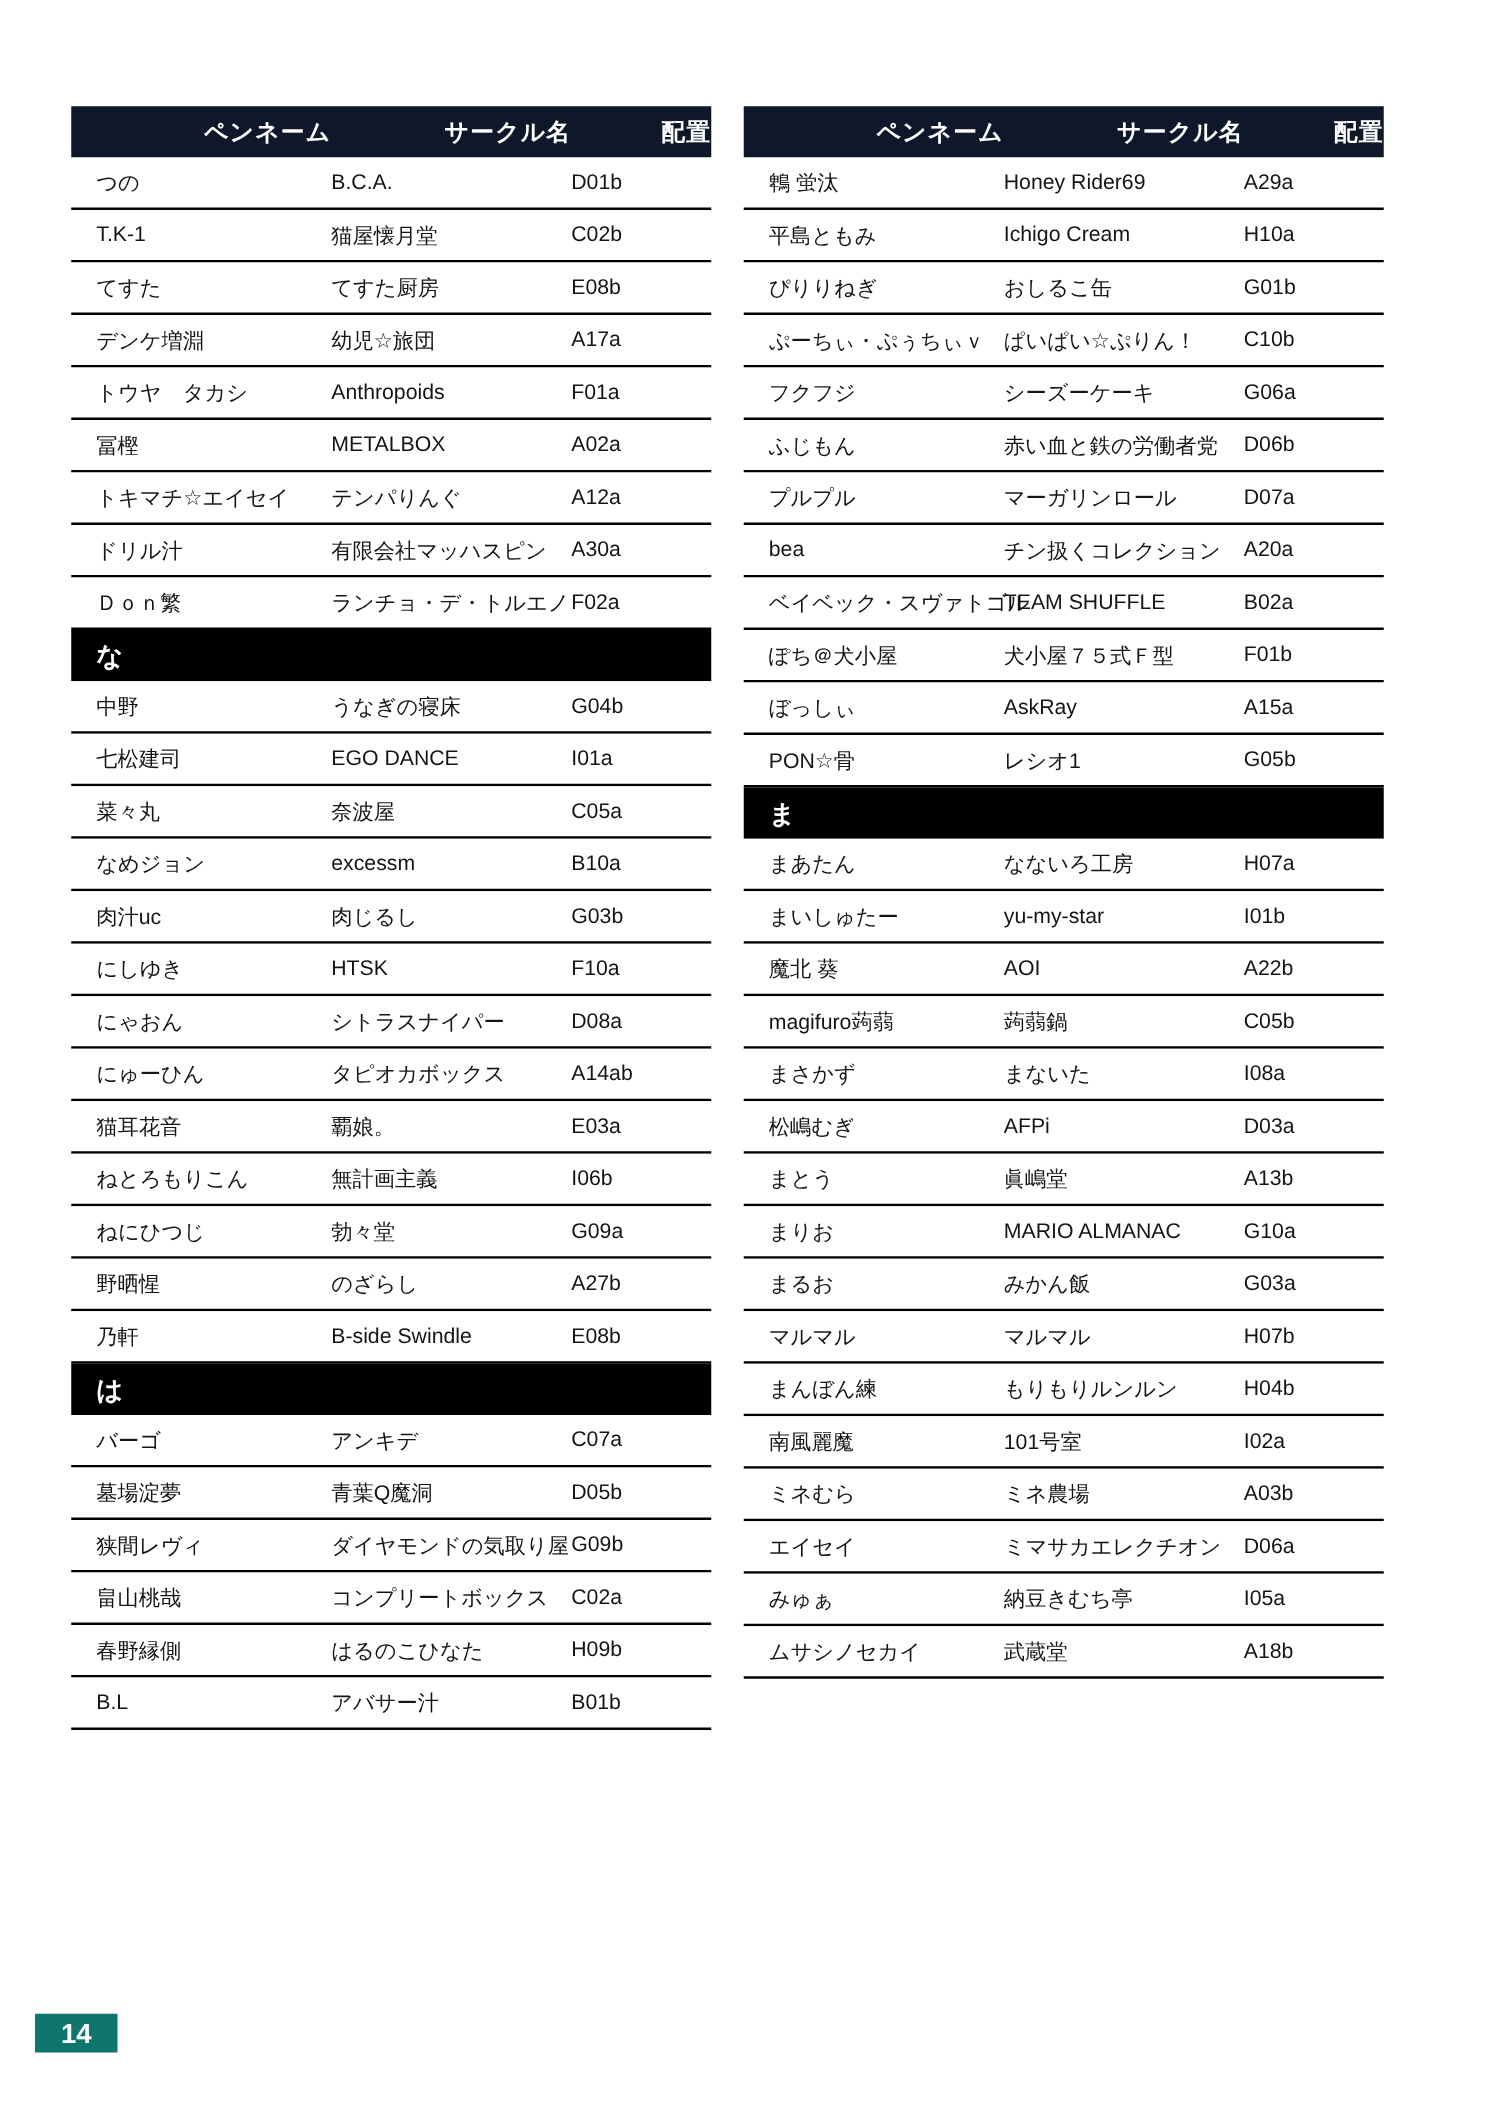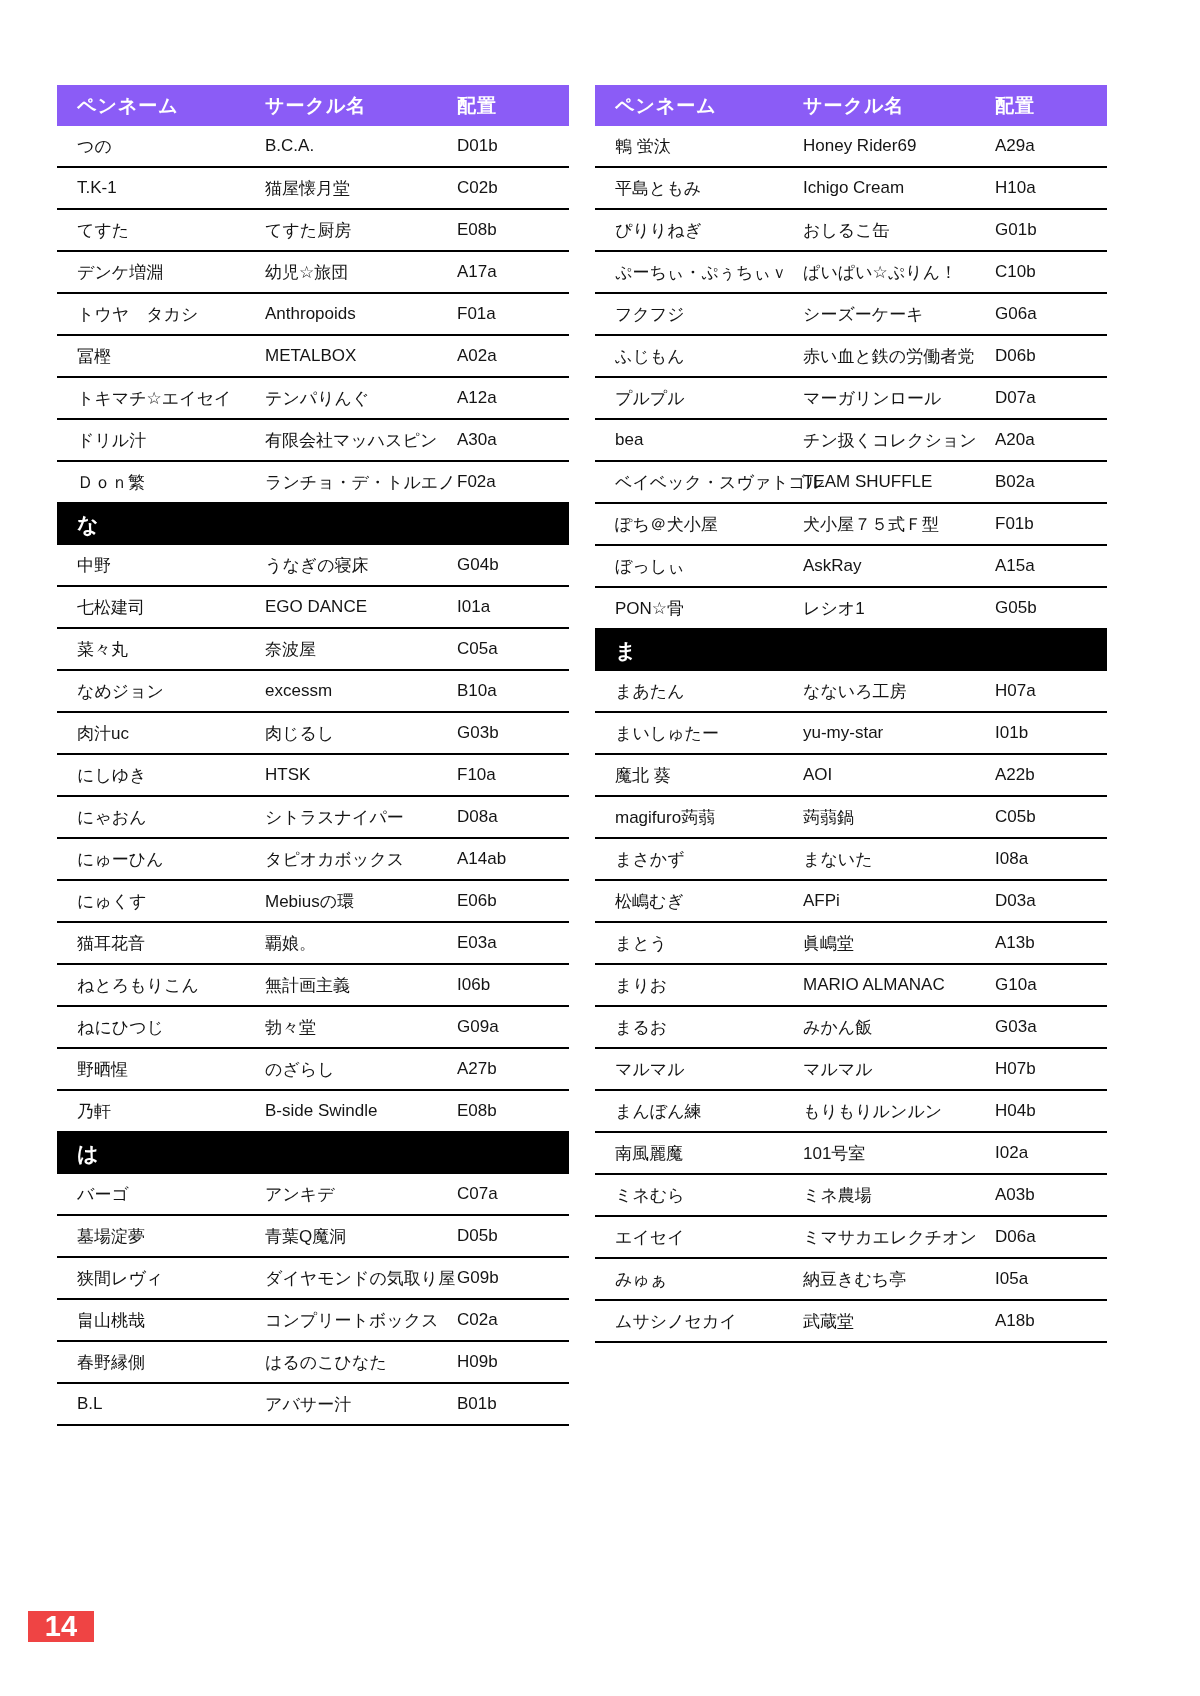--- a/index.html
+++ b/index.html
@@ -19,28 +19,29 @@
     position: absolute;
     top: 85px;
     left: 57px;
     display: flex;
     gap: 26px;
   }
   .table-col {
     width: 512px;
   }
   .thead {
-    background: #8b5cf6;
+    background: #0f172a;
     color: #ffffff;
     height: 41px;
     display: flex;
     align-items: center;
     font-weight: bold;
     font-size: 19px;
     letter-spacing: 1px;
+    text-align: right;
   }
   .row {
     display: flex;
     align-items: center;
     height: 40px;
     border-bottom: 2px solid #000000;
     font-size: 17px;
     color: #141414;
     background: #ffffff;
   }
@@ -70,27 +71,27 @@
   .c-place {
     flex: 1;
     white-space: nowrap;
   }
   .page-number {
     position: absolute;
     left: 28px;
     bottom: 54px;
     width: 66px;
     height: 31px;
-    background: #ef4444;
+    background: #0f766e;
     color: #ffffff;
     border-radius: 0;
     display: flex;
     align-items: center;
     justify-content: center;
-    font-size: 29px;
+    font-size: 22px;
     font-weight: bold;
   }
 </style>
 </head>
 <body>
 
 <div class="page">
   <div class="tables">
 
     <div class="table-col">
@@ -182,25 +183,20 @@
             <span class="c-pen">にゃおん</span>
             <span class="c-circle">シトラスナイパー</span>
             <span class="c-place">D08a</span>
           </div>
           <div class="row">
             <span class="c-pen">にゅーひん</span>
             <span class="c-circle">タピオカボックス</span>
             <span class="c-place">A14ab</span>
           </div>
           <div class="row">
-            <span class="c-pen">にゅくす</span>
-            <span class="c-circle">Mebiusの環</span>
-            <span class="c-place">E06b</span>
-          </div>
-          <div class="row">
             <span class="c-pen">猫耳花音</span>
             <span class="c-circle">覇娘。</span>
             <span class="c-place">E03a</span>
           </div>
           <div class="row">
             <span class="c-pen">ねとろもりこん</span>
             <span class="c-circle">無計画主義</span>
             <span class="c-place">I06b</span>
           </div>
           <div class="row">

